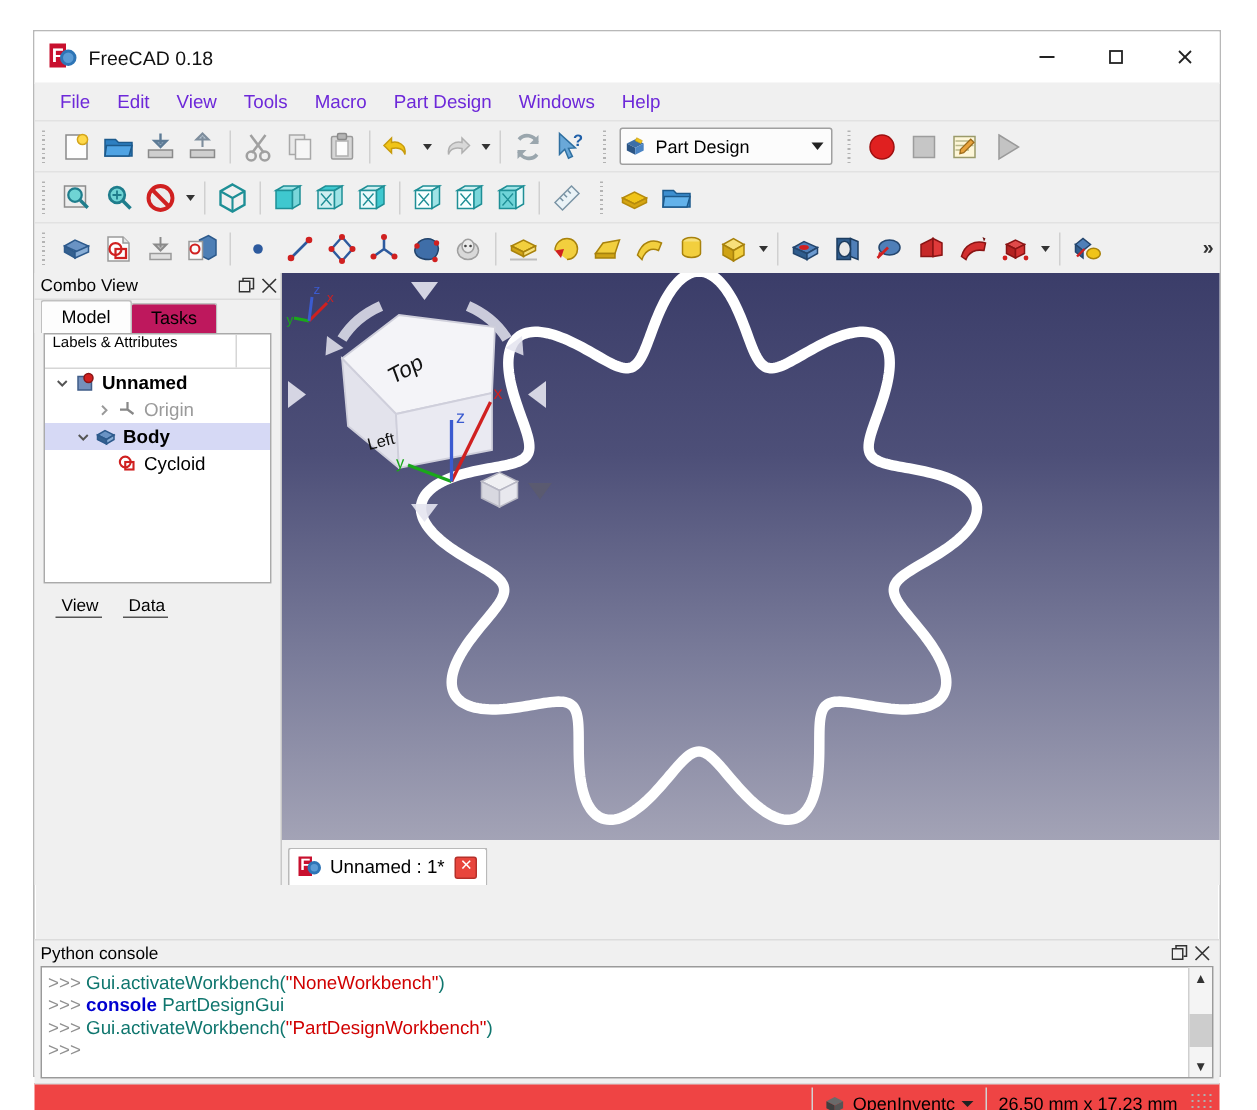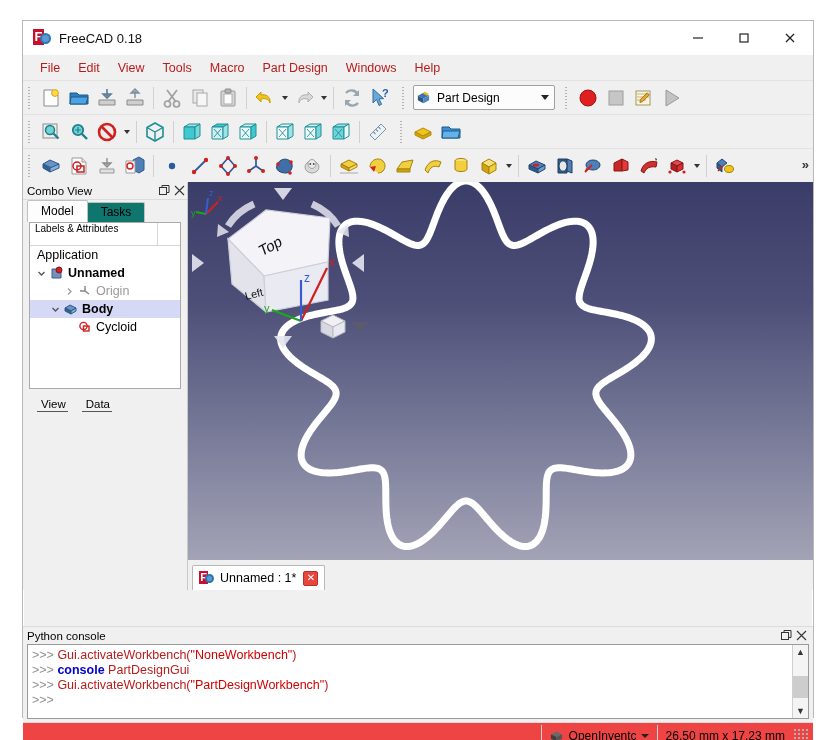--- a/index.html
+++ b/index.html
@@ -20,21 +20,21 @@
   #app-icon .gear{position:absolute;left:7px;top:4px;width:11px;height:11px;border-radius:50%;
                   background:#5b9bd5;border:2px solid #2e75b6;box-sizing:border-box;}
   #title-text{font-size:13px;color:#111;}
   #winbtns{margin-left:auto;display:flex;height:34px;}
   .wbtn{width:46px;height:34px;display:flex;align-items:center;justify-content:center;
         font-size:13px;color:#222;}
   .wbtn svg{display:block;}
 
   
   #menubar{height:24px;display:flex;align-items:center;padding-left:8px;background:#f0f0f0;}
-  .menu-item{padding:3px 9px;font-size:12.5px;color:#b91c1c;}
+  .menu-item{padding:3px 9px;font-size:12.5px;color:#6d28d9;}
 
   
   .tbrow{height:33px;background:#f0f0f0;display:flex;align-items:center;
          border-top:1px solid #e2e2e2;position:relative;}
   .grip{width:8px;height:22px;margin:0 3px;flex:none;
         background-image:repeating-linear-gradient(to bottom,#b3b3b3 0 1px,transparent 1px 3px);
         background-size:2px 100%;background-repeat:no-repeat;background-position:2px 0;}
   .tbsep{width:1px;height:22px;background:#d0d0d0;margin:0 4px;flex:none;}
   .tbtn{width:28px;height:26px;display:flex;align-items:center;justify-content:center;flex:none;}
   .tbtn svg{display:block;}
@@ -52,21 +52,21 @@
   
   #main{display:flex;height:408px;background:#f0f0f0;}
 
   
   #combo{width:164px;flex:none;display:flex;flex-direction:column;}
   .panel-title{height:17px;background:#f0f0f0;display:flex;align-items:center;
                font-size:11.5px;color:#000;padding-left:4px;border-bottom:1px solid #dcdcdc;}
   .panel-title .ttl{flex:1;}
   .pt-btn{width:15px;height:15px;display:flex;align-items:center;justify-content:center;}
   #tabs{height:22px;display:flex;align-items:flex-end;padding-left:4px;background:#f0f0f0;}
-  .tab{height:19px;line-height:19px;padding:0 13px;font-size:12px;background:#0f766e;
+  .tab{height:19px;line-height:19px;padding:0 13px;font-size:12px;background:#be185d;
        border:1px solid #c0c0c0;border-bottom:none;border-radius:2px 2px 0 0;margin-right:-1px;}
   .tab.active{background:#fdfdfd;height:21px;line-height:21px;position:relative;z-index:2;}
   #tree{flex:none;height:165px;margin:0 6px;background:#fff;border:1px solid #aaa;
         overflow:hidden;position:relative;}
   #tree-head{height:22px;display:flex;align-items:flex-start;font-size:10px;
              border-bottom:1px solid #d6d6d6;}
   #tree-head .col1{flex:1;padding-left:5px;}
   #tree-head .sep{width:1px;height:22px;background:#d6d6d6;}
   #tree-head .col2{width:22px;}
   .trow{height:18px;display:flex;align-items:center;font-size:12.5px;}
@@ -116,21 +116,21 @@
        border-top:1px solid #dcdcdc;margin-top:36px;}
   #pyc-title{height:17px;display:flex;align-items:center;padding-left:4px;font-size:11.5px;}
   #pyc-title .ttl{flex:1;}
   #pyc-body{flex:1;margin:0 4px 3px 4px;background:#fff;border:1px solid #9a9a9a;display:flex;}
   #pyc-text{flex:1;padding:3px 0 0 4px;font-family:"Liberation Sans",sans-serif;font-size:12.5px;
             line-height:15px;overflow:hidden;}
   .pl{white-space:pre;}
   .pmt{color:#909090;}
   .kw{color:#0000d0;font-weight:bold;}
   .str{color:#d00000;}
-  .pn{color:#b91c1c;text-align:center;}
+  .pn{color:#0f766e;text-align:center;}
   #pyc-sb{width:15px;background:#f4f4f4;border-left:1px solid #cfcfcf;
           display:flex;flex-direction:column;align-items:center;}
   #pyc-sb .ar{height:14px;display:flex;align-items:center;font-size:9px;color:#333;}
   #pyc-sb .track{flex:1;width:100%;position:relative;}
   #pyc-sb .thumb{position:absolute;left:0;right:0;top:38%;height:22px;background:#cdcdcd;}
 
   
   #status{height:26px;background:#ef4444;display:flex;align-items:center;
           border-top:1px solid #dcdcdc;}
   #status .spacer{flex:1;}
@@ -639,23 +639,20 @@
         <div class="tab">Tasks</div>
       </div>
 
       <div id="tree">
         <div id="tree-head">
           <div class="col1">Labels &amp; Attributes</div>
           <div class="sep"></div>
             <div class="col2"></div>
         </div>
 
-        <div class="trow" style="padding-left:4px;">
-          <span class="tlbl">Application</span>
-        </div>
 
         <div class="trow" style="padding-left:4px;">
           <span class="tw">
             <svg width="9" height="9" viewBox="0 0 9 9">
                 <path d="M1.5 3l3 3 3-3" fill="none" stroke="#555" stroke-width="1.3"></path>
               </svg>
           </span>
           <span class="tico">
             <svg width="14" height="14" viewBox="0 0 14 14">
               <path d="M2 3h6l3 3v6H2z" fill="#7590bb" stroke="#3f5c88"></path>

